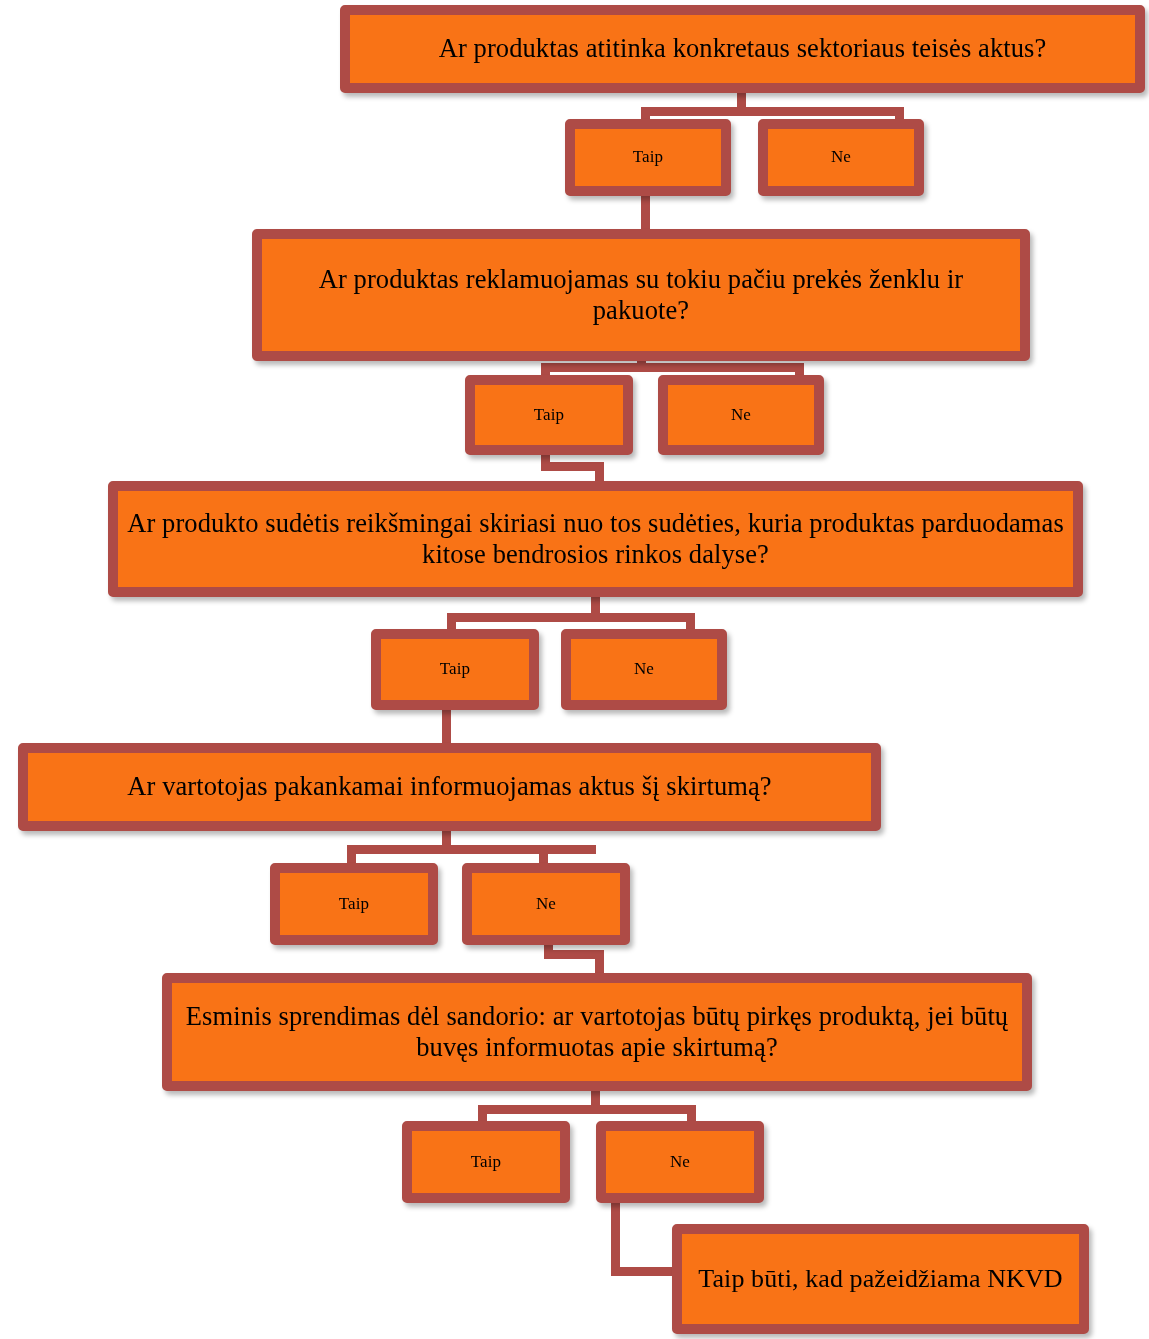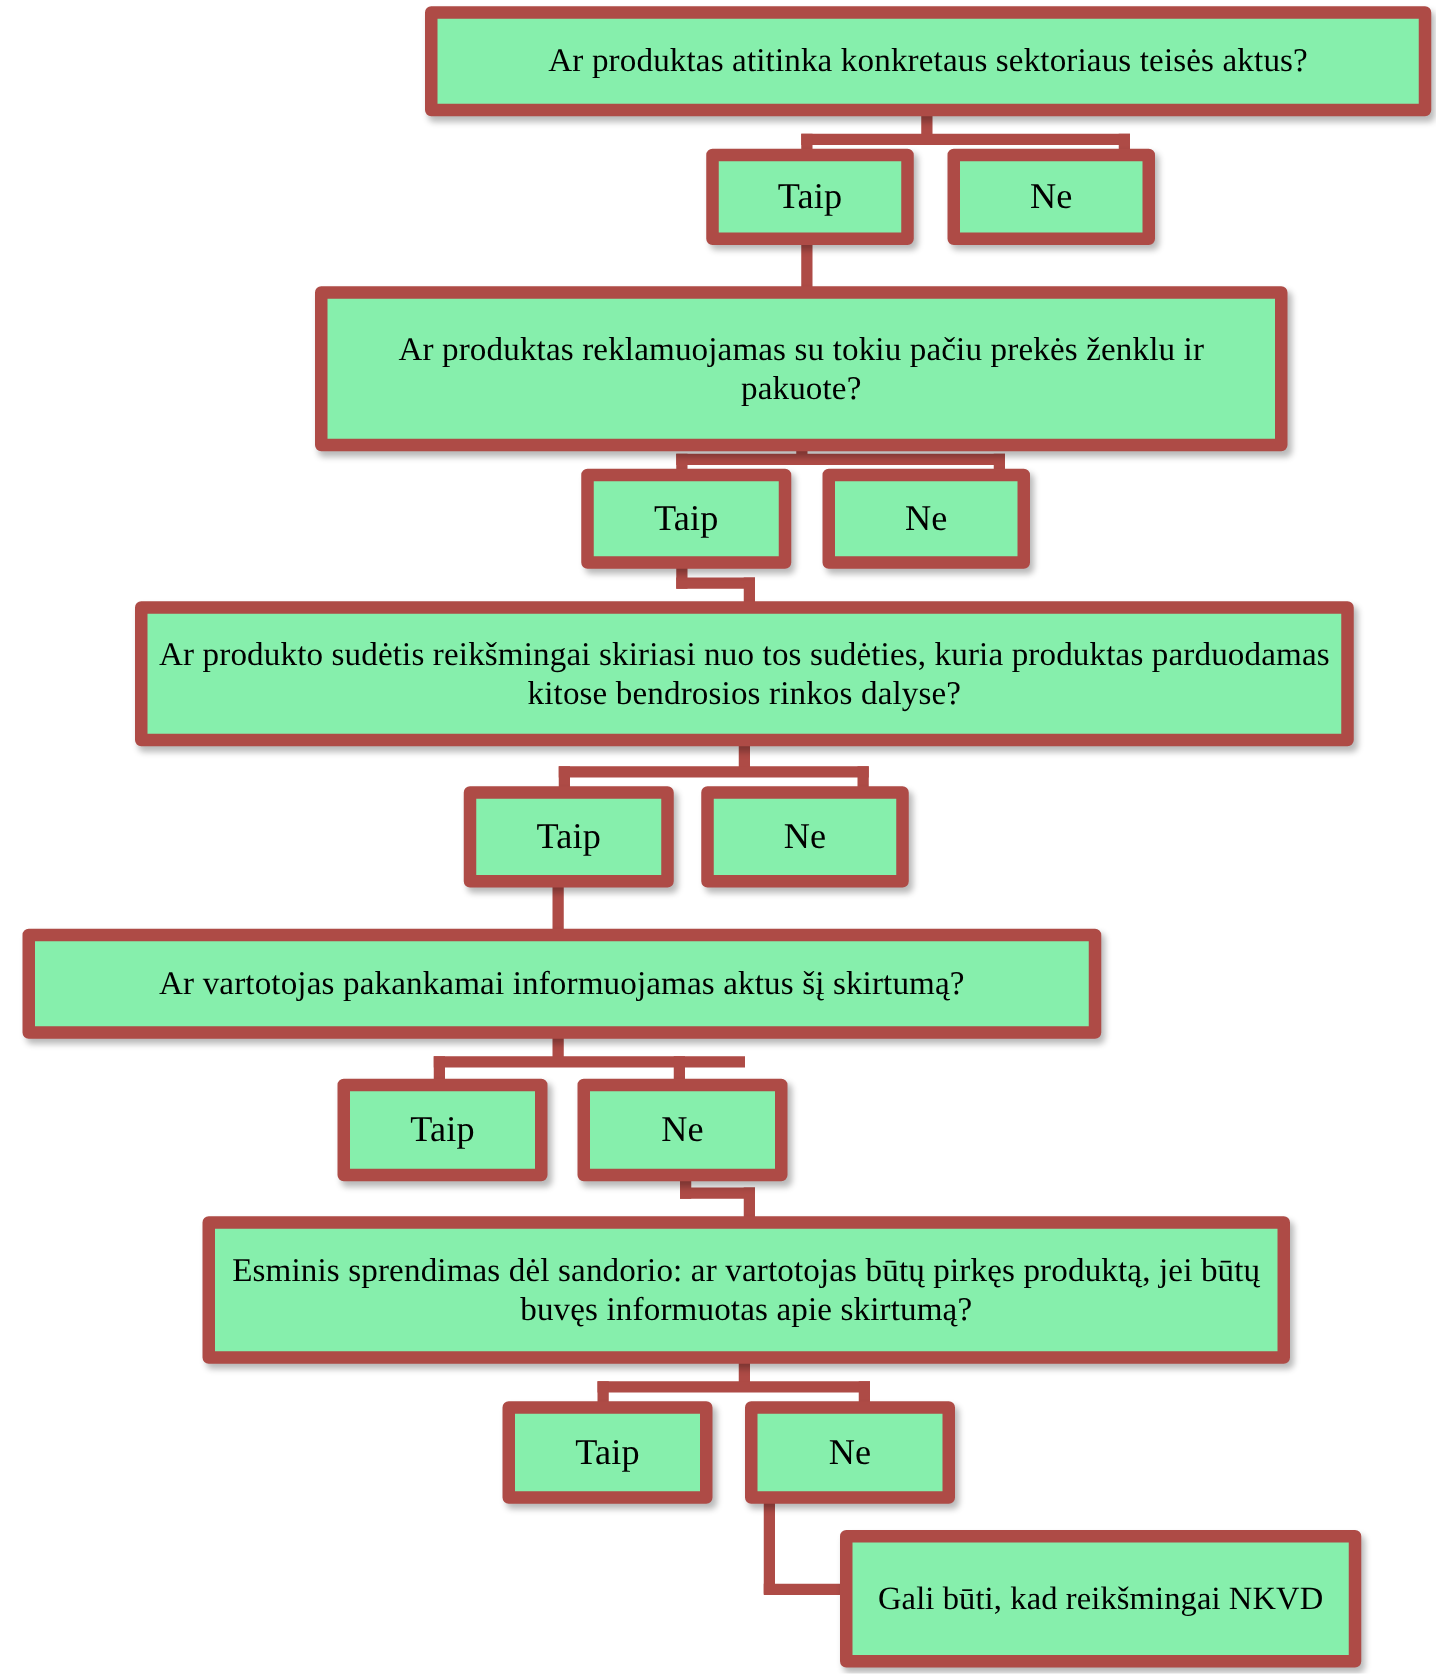--- a/index.html
+++ b/index.html
@@ -16,42 +16,42 @@
     position: relative;
     width: 1149px;
     height: 1339px;
     background: #ffffff;
     overflow: hidden;
   }
   
   .node {
     position: absolute;
     box-sizing: border-box;
-    background: #86efac;
+    background: #f97316;
     border-style: solid;
     border-color: #ae4b46;
     border-width: 10px;
     border-radius: 5px;
     display: flex;
     align-items: center;
     justify-content: center;
     text-align: center;
     box-shadow: 3px 4px 5px rgba(0,0,0,0.28);
     z-index: 3;
   }
   .node .txt {
     display: block;
     width: 100%;
     line-height: 1.18;
     padding: 0 6px;
     box-sizing: border-box;
     letter-spacing: 0.1px;
   }
   .question .txt { font-size: 26.5px; }
-  .answer  .txt { font-size: 29px; }
+  .answer  .txt { font-size: 17px; }
   .outcome .txt { font-size: 26px; }
 
   
   .conn {
     position: absolute;
     background: #ae4b46;
     z-index: 1;
   }
   .conn.v { width: 9px; }
   .conn.h { height: 9px; }
@@ -153,16 +153,16 @@
     <span class="txt">Taip</span>
   </div>
   <div class="node answer" style="left:596px; top:1121px; width:168px; height:82px;">
     <span class="txt">Ne</span>
   </div>
 
   <div class="conn v" style="left:611px; top:1199px; height:76px;"></div>
   <div class="conn h" style="left:611px; top:1267px; width:80px;"></div>
 
   <div class="node outcome" style="left:672px; top:1224px; width:417px; height:110px;">
-    <span class="txt">Gali būti, kad reikšmingai NKVD</span>
+    <span class="txt">Taip būti, kad pažeidžiama NKVD</span>
   </div>
 
 </div>
 
 </body></html>

